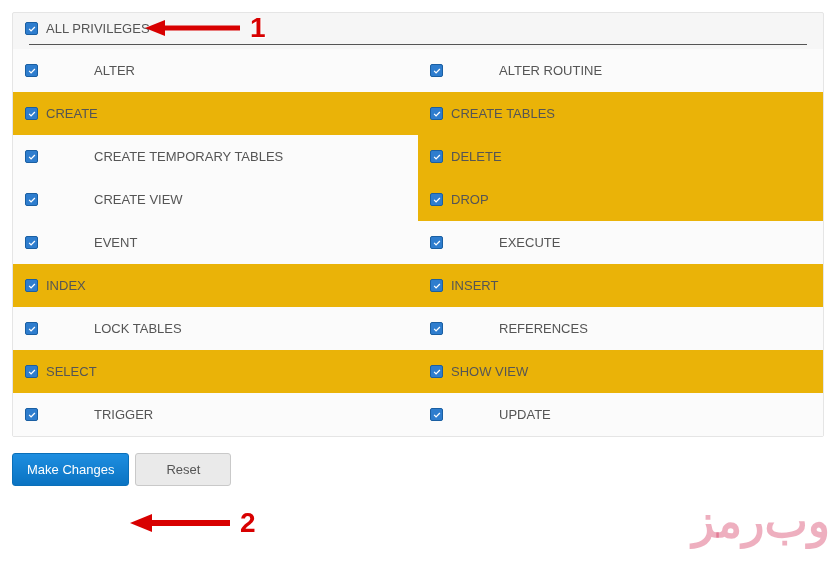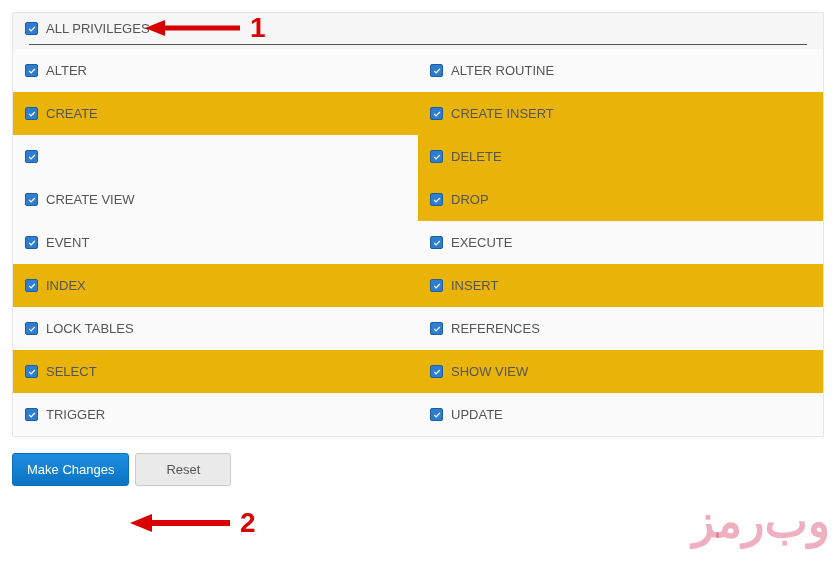--- a/index.html
+++ b/index.html
@@ -41,20 +41,21 @@
     .cell {
       display: flex;
       align-items: center;
       padding: 14px 12px;
     }
     .cell:nth-child(2n+1):nth-child(n+1) {
       
     }
     .stripe-light {
       background: #fbfbfb;
+      gap: 48px;
     }
     .stripe-dark {
       background: #eab308;
     }
     .checkbox {
       width: 13px;
       height: 13px;
       background: #2e7dce;
       border: 1px solid #1a5fa2;
       border-radius: 2px;
@@ -174,28 +175,29 @@
           </svg>
         </span>
         <span class="label">CREATE</span>
       </div>
       <div class="cell stripe-dark">
         <span class="checkbox">
           <svg viewBox="0 0 16 16">
             <path d="M6.5 12.3L2.7 8.5l1.4-1.4 2.4 2.4 5.4-5.4 1.4 1.4z"></path>
           </svg>
         </span>
-        <span class="label">CREATE INSERT</span>
-      </div>
-      <div class="cell stripe-light">
-        <span class="checkbox">
-          <svg viewBox="0 0 16 16">
-            <path d="M6.5 12.3L2.7 8.5l1.4-1.4 2.4 2.4 5.4-5.4 1.4 1.4z"></path>
-          </svg>
-        </span>
+        <span class="label">CREATE TABLES</span>
+      </div>
+      <div class="cell stripe-light">
+        <span class="checkbox">
+          <svg viewBox="0 0 16 16">
+            <path d="M6.5 12.3L2.7 8.5l1.4-1.4 2.4 2.4 5.4-5.4 1.4 1.4z"></path>
+          </svg>
+        </span>
+        <span class="label">CREATE TEMPORARY TABLES</span>
       </div>
       <div class="cell stripe-dark">
         <span class="checkbox">
           <svg viewBox="0 0 16 16">
             <path d="M6.5 12.3L2.7 8.5l1.4-1.4 2.4 2.4 5.4-5.4 1.4 1.4z"></path>
           </svg>
         </span>
         <span class="label">DELETE</span>
       </div>
       <div class="cell stripe-light">

